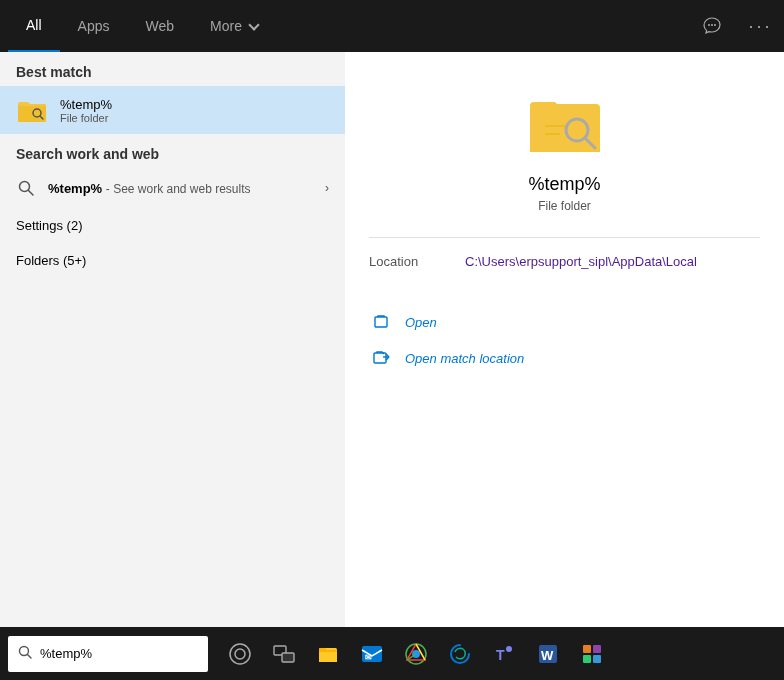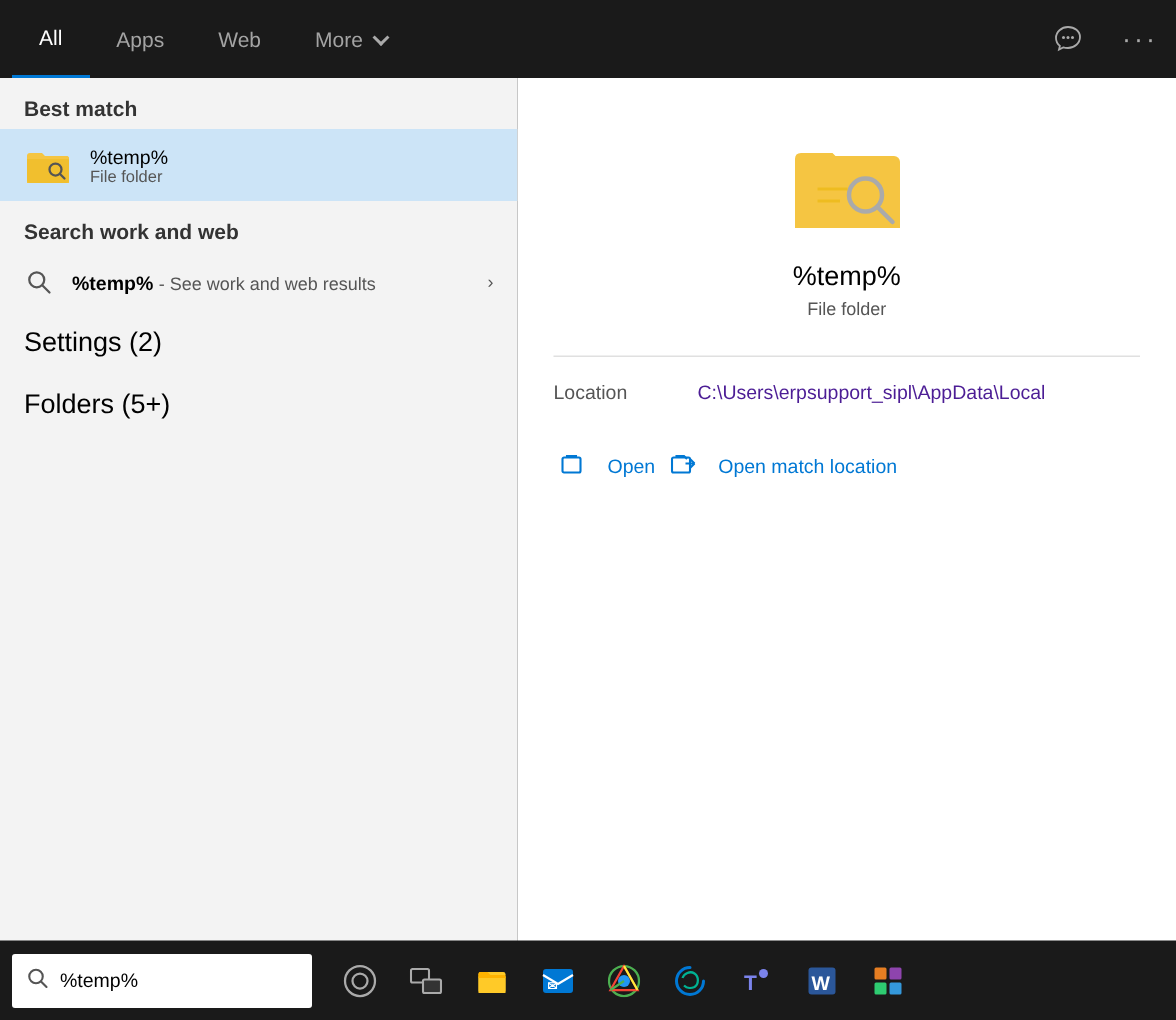--- a/index.html
+++ b/index.html
@@ -103,21 +103,21 @@
     .chevron-right {
       font-size: 12px;
       color: #555;
     }
 
     .collapsible-row {
       display: flex;
       align-items: flex-end;
       padding: 10px 16px;
       cursor: pointer;
-      font-size: 18px;
+      font-size: 13px;
       color: #000;
       font-weight: 500;
     }
 
     
     .right-panel {
       flex: 1;
       background: #fff;
       display: flex;
       flex-direction: column;
@@ -149,41 +149,42 @@
       width: 100%;
       height: 1px;
       background: #e0e0e0;
       margin-bottom: 16px;
     }
 
     .location-row {
       display: flex;
       width: 100%;
       align-items: flex-start;
-      margin-bottom: 24px;
+      margin-bottom: 36px;
       gap: 16px;
     }
     .location-label {
       font-size: 13px;
       color: #555;
       min-width: 80px;
     }
     .location-link {
       font-size: 13px;
       color: #4c1d95;
       cursor: pointer;
       text-decoration: none;
       word-break: break-all;
     }
 
     .action-list {
       width: 100%;
       display: flex;
-      flex-direction: row;
+      flex-direction: column;
       gap: 2px;
+      font-style: italic;
     }
 
     .action-item {
       display: flex;
       align-items: center;
       gap: 14px;
       padding: 8px 4px;
       cursor: pointer;
     }
 

